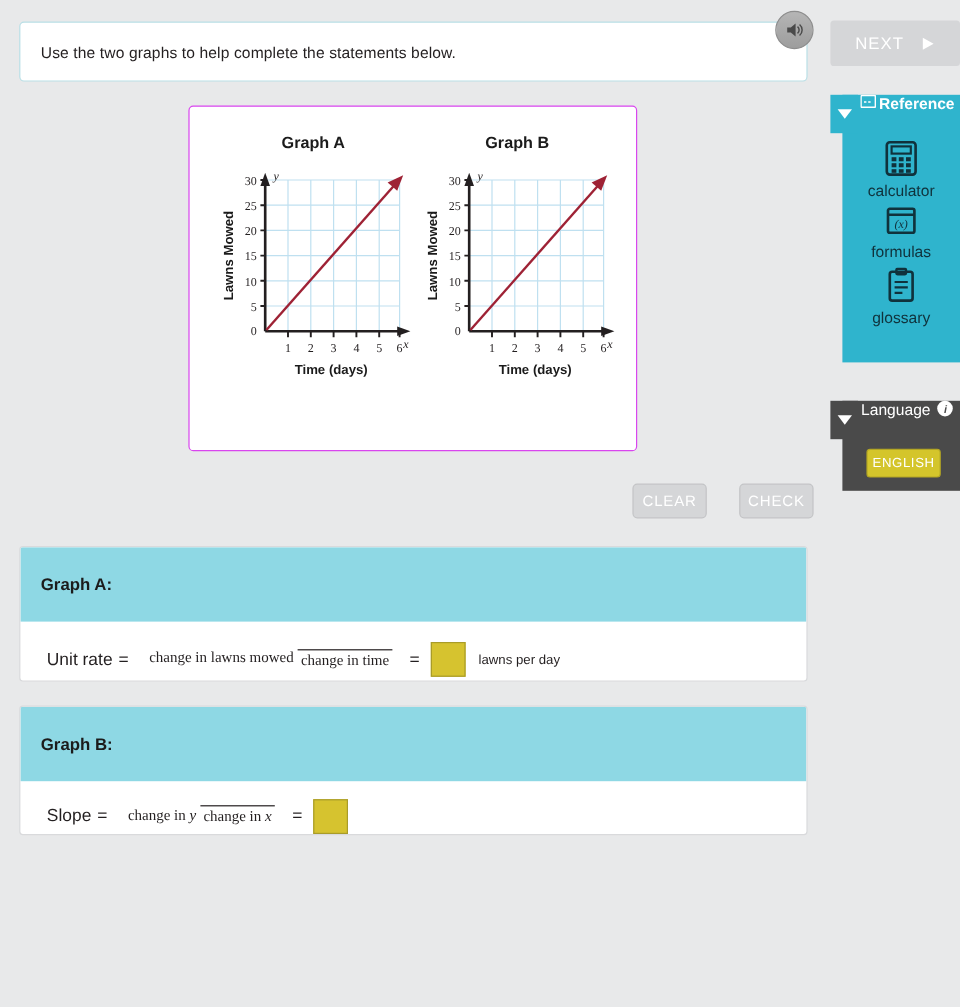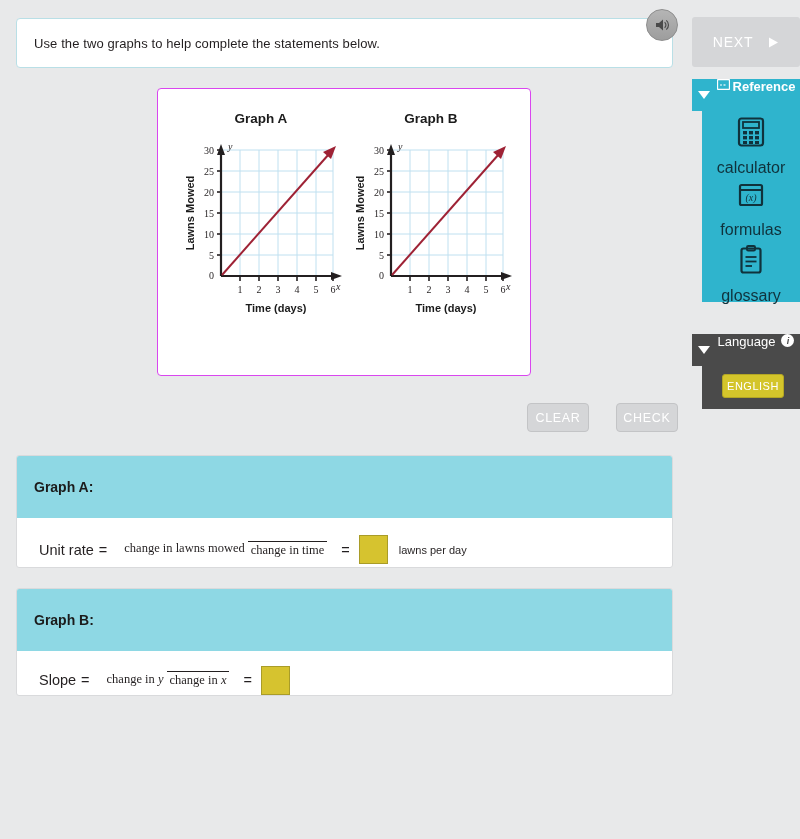--- a/index.html
+++ b/index.html
@@ -178,21 +178,21 @@
     left: 692px;
     top: 0;
     width: 108px;
     height: 839px;
   }
   #next-btn {
     position: absolute;
     left: 0;
     top: 17px;
     width: 108px;
-    height: 50px;
+    height: 38px;
     background: #d5d6d8;
     border-radius: 3px;
     display: flex;
     align-items: center;
     justify-content: center;
     gap: 15px;
     color: #ffffff;
     font-size: 14px;
     letter-spacing: 0.8px;
     box-sizing: border-box;
@@ -246,22 +246,22 @@
   }
   #language-panel .panel-head { font-weight: normal; font-size: 13px; }
   .ref-item {
     display: flex;
     flex-direction: column;
     align-items: center;
     margin-top: 6px;
   }
   .ref-label {
     color: #10323c;
-    font-size: 16px;
-    margin-top: 12px;
+    font-size: 13px;
+    margin-top: 4px;
   }
   #english-btn {
     position: absolute;
     left: 20px;
     top: 40px;
     width: 62px;
     height: 24px;
     background: #d4c52b;
     border: 1px solid #b3a624;
     border-radius: 3px;

